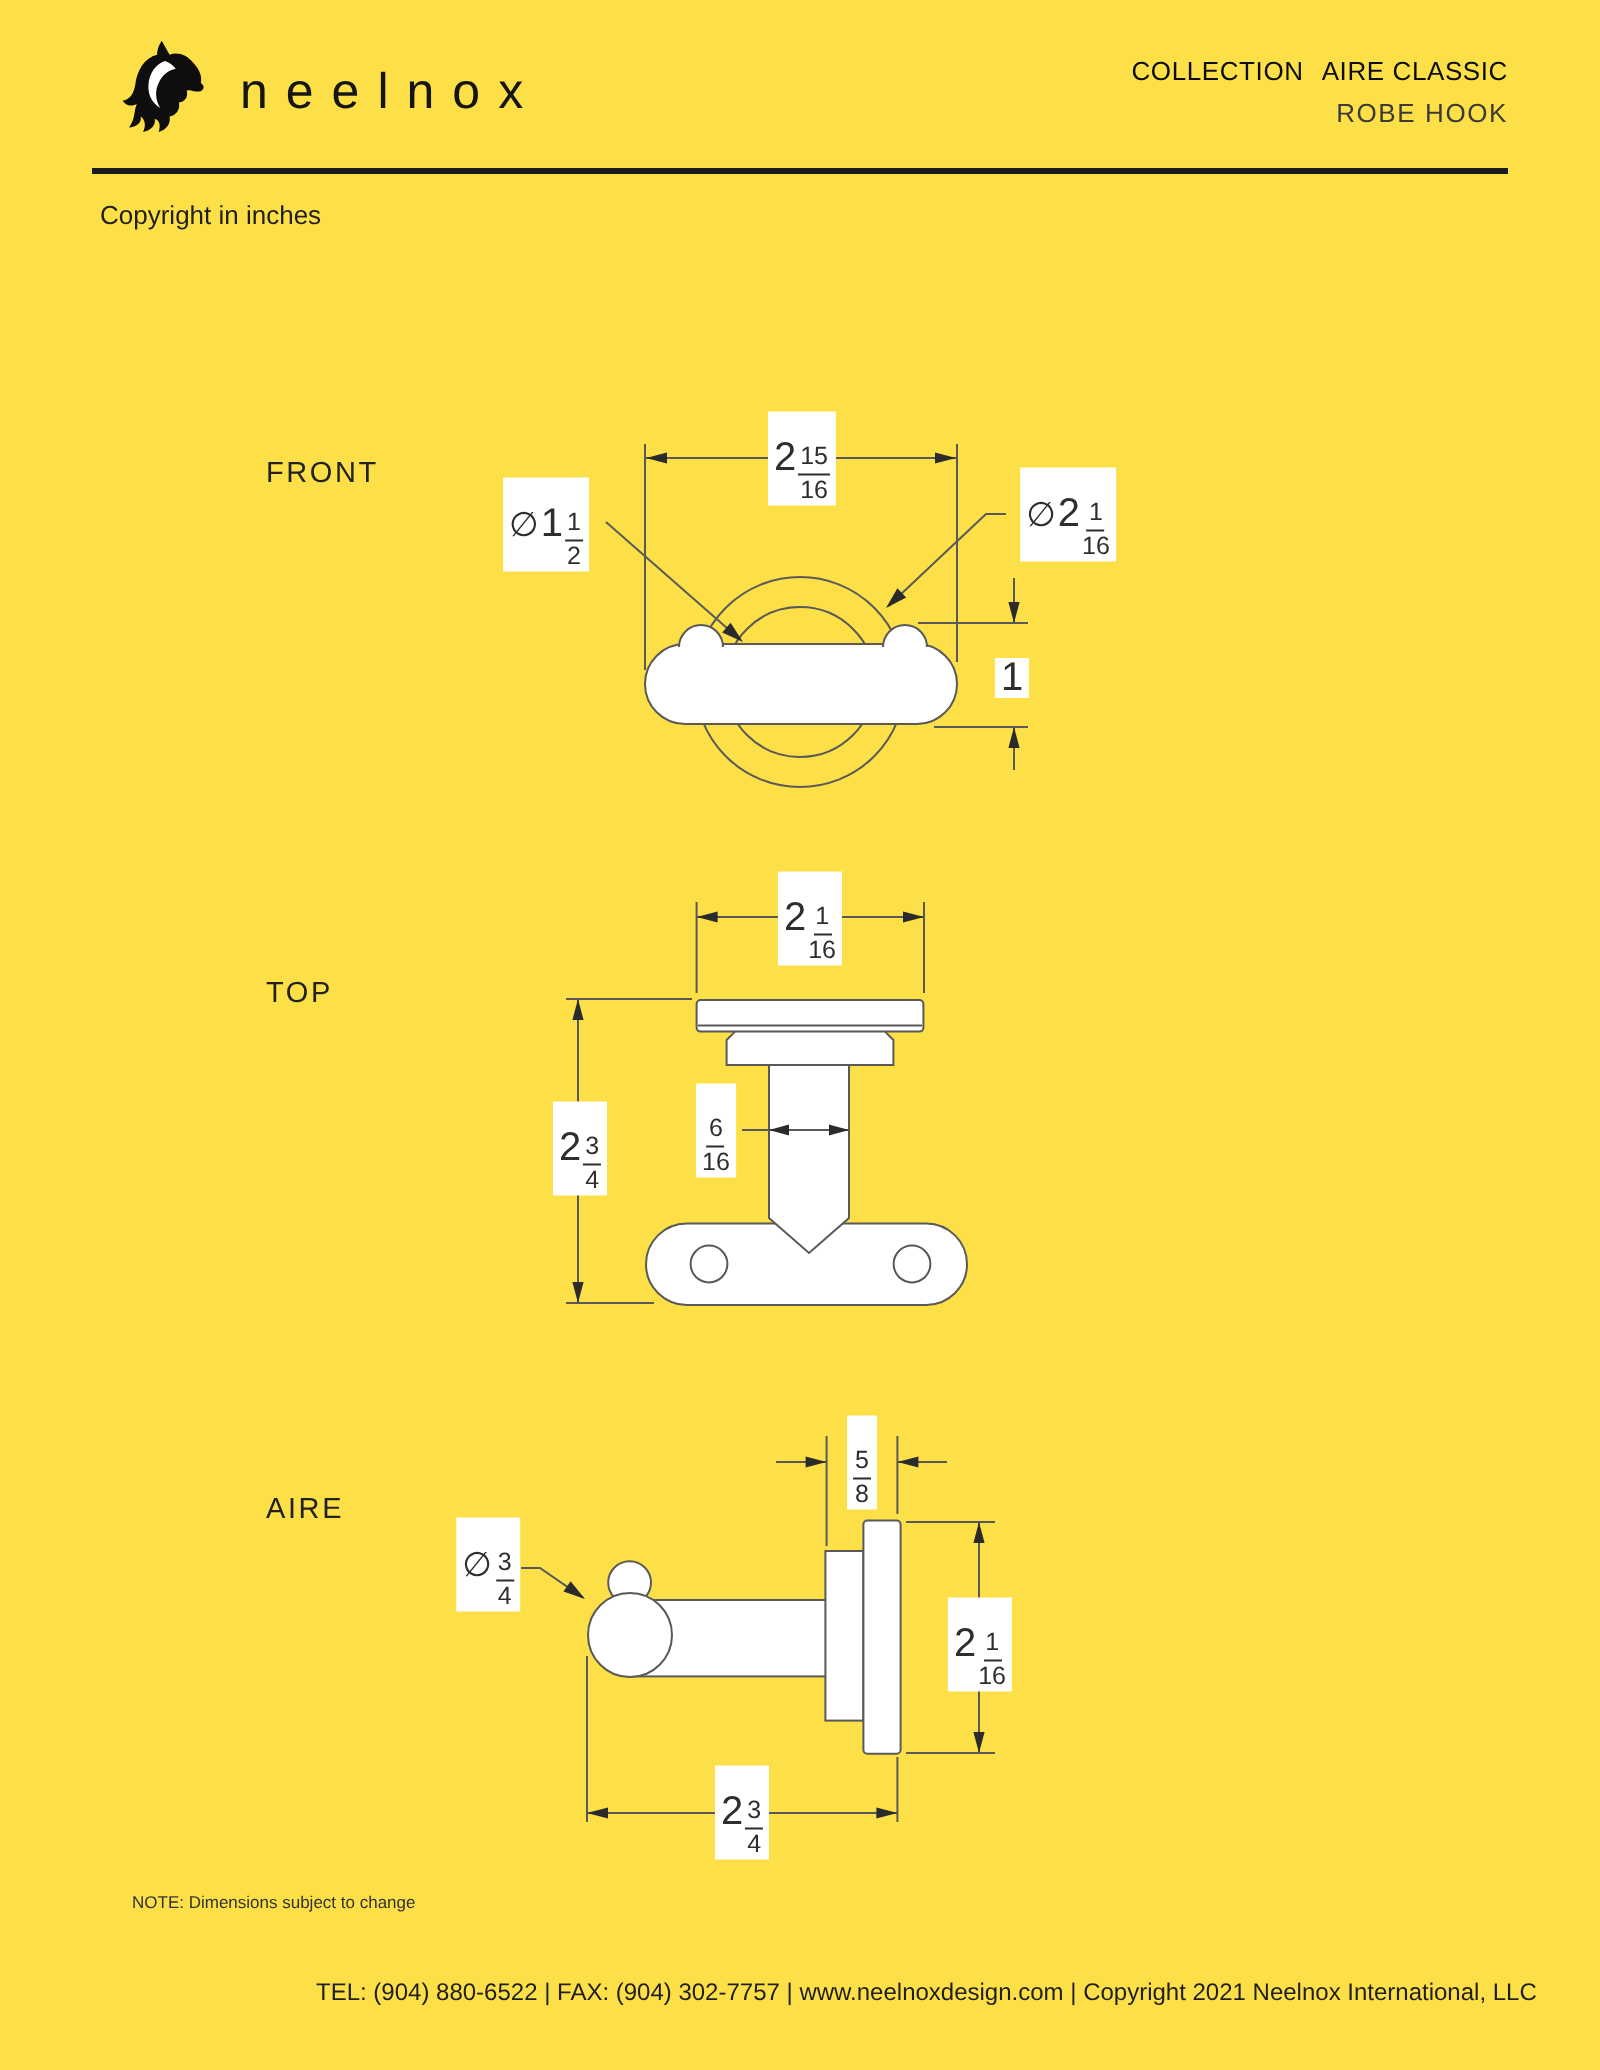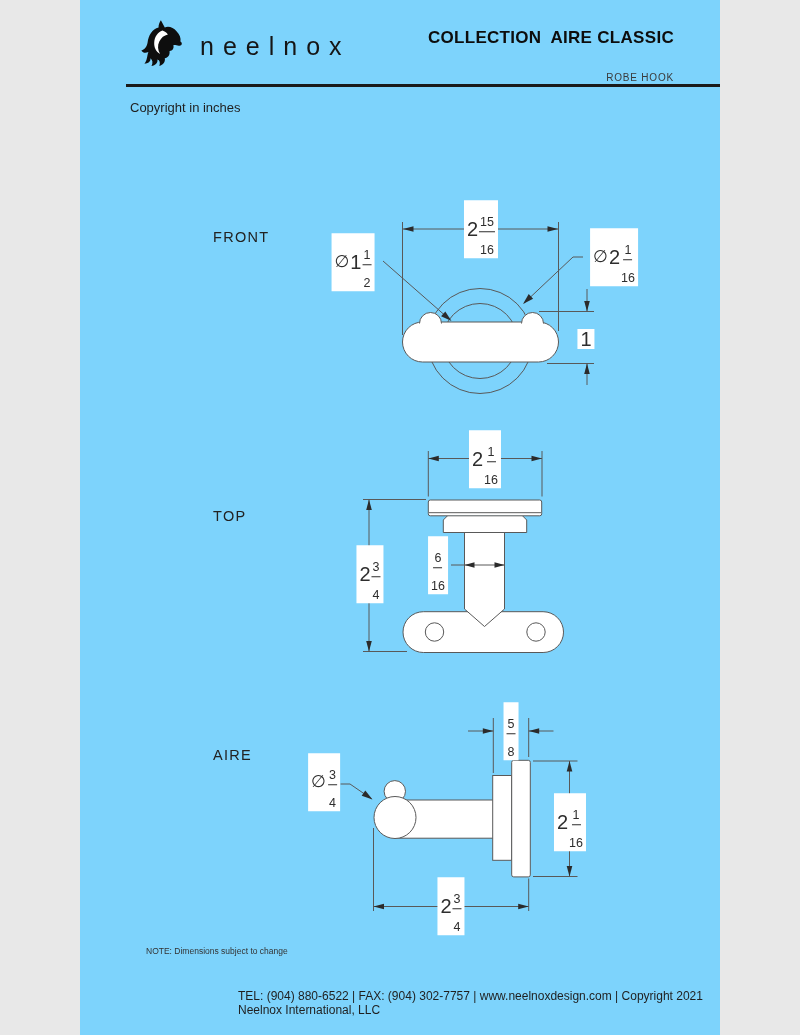--- a/index.html
+++ b/index.html
@@ -1,39 +1,39 @@
 <!DOCTYPE html>
 <html><head>
 <meta charset="utf-8">
 <style>
   html,body{margin:0;padding:0;background:#e8e8e8;}
-  .sheet{position:relative;width:640px;height:1035px;background:#7dd3fc;margin:0 auto;
+  .sheet{position:relative;width:800px;height:1035px;background:#fde047;margin:0 auto;
          font-family:"Liberation Sans",sans-serif;color:#2e2e2e;overflow:hidden;}
   
   .brand{position:absolute;left:58px;top:18px;display:flex;align-items:center;}
   .brand svg{width:52px;height:50px;}
   .brand-name{font-size:25px;letter-spacing:9px;color:#151515;margin-left:10px;margin-top:6px;}
   .head-right{position:absolute;right:46px;top:28px;text-align:right;}
-  .collection{font-size:17px;font-weight:bold;color:#0d0d0d;letter-spacing:0.3px;white-space:nowrap;text-align:right;}
+  .collection{font-size:13px;font-weight:normal;color:#0d0d0d;letter-spacing:0.3px;white-space:nowrap;text-align:right;}
   .collection .cname{margin-left:9px;}
-  .product{font-size:10px;color:#3a3a3a;letter-spacing:0.8px;margin-top:24px;}
+  .product{font-size:13px;color:#3a3a3a;letter-spacing:0.8px;margin-top:6px;}
   .rule{position:absolute;left:46px;top:84px;width:708px;height:3px;background:#1a1a1a;}
   .dim-note{position:absolute;left:50px;top:100px;font-size:13px;color:#1f1f1f;}
   
   .drawing{position:absolute;left:0;top:0;}
   
   .view-label{position:absolute;left:133px;font-size:14.5px;letter-spacing:1.3px;color:#222;}
   
   .dim{position:absolute;transform:translate(-50%,-50%);display:flex;align-items:center;
        background:#fff;padding:0 3px;font-size:20px;line-height:1;white-space:nowrap;color:#2e2e2e;}
   .dim .pre{font-size:17px;margin-right:1px;}
   .frac{display:inline-flex;flex-direction:column;align-items:center;font-size:12.5px;
         line-height:1.1;margin-left:1px;margin-top:16px;}
   .frac .num{border-bottom:1.3px solid #2e2e2e;padding:0 1px 1px;}
-  .frac .den{padding-top:12px;}
+  .frac .den{padding-top:1px;}
   
   .note{position:absolute;left:50px;top:946px;font-size:8.5px;color:#333;margin-left:16px;}
   .contact{position:absolute;left:158px;top:989px;font-size:12px;color:#1f1f1f;}
 </style>
 </head>
 <body>
 
 <div class="sheet">
 
   <div class="brand">
@@ -139,21 +139,21 @@
         <polygon points="293.5,906.5 304,903.7 304,909.3" fill="#2b2b2b" stroke="none"></polygon>
         <polygon points="448.7,906.5 438.2,903.7 438.2,909.3" fill="#2b2b2b" stroke="none"></polygon>
 
         <polyline points="260.5,784 270,784 291.5,798.8"></polyline>
         <polygon points="292.5,799.5 281.7,795.8 285.3,790.6" fill="#2b2b2b" stroke="none"></polygon>
       </g>
     </g>
   </svg>
 
   <div class="view-label" style="top:229px">FRONT</div>
-  <div class="view-label" style="top:508px">TOP</div>
+  <div class="view-label" style="top:489px">TOP</div>
   <div class="view-label" style="top:747px">AIRE</div>
 
   <div class="dim" style="left:401px;top:229px">
     <span>2</span>
       <span class="frac">
         <span class="num">15</span>
         <span class="den">16</span>
       </span>
   </div>
   <div class="dim" style="left:273px;top:262px">

